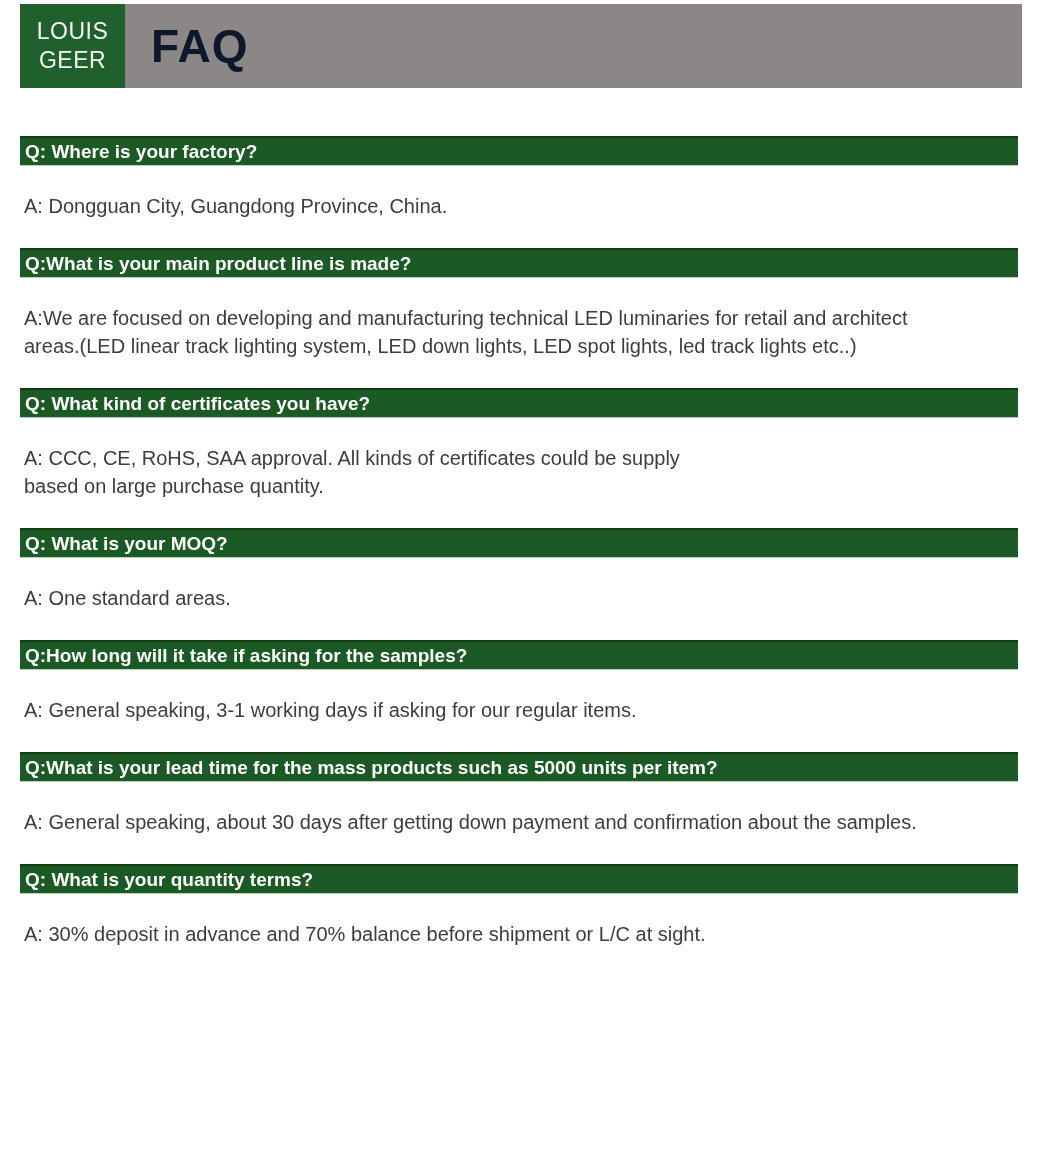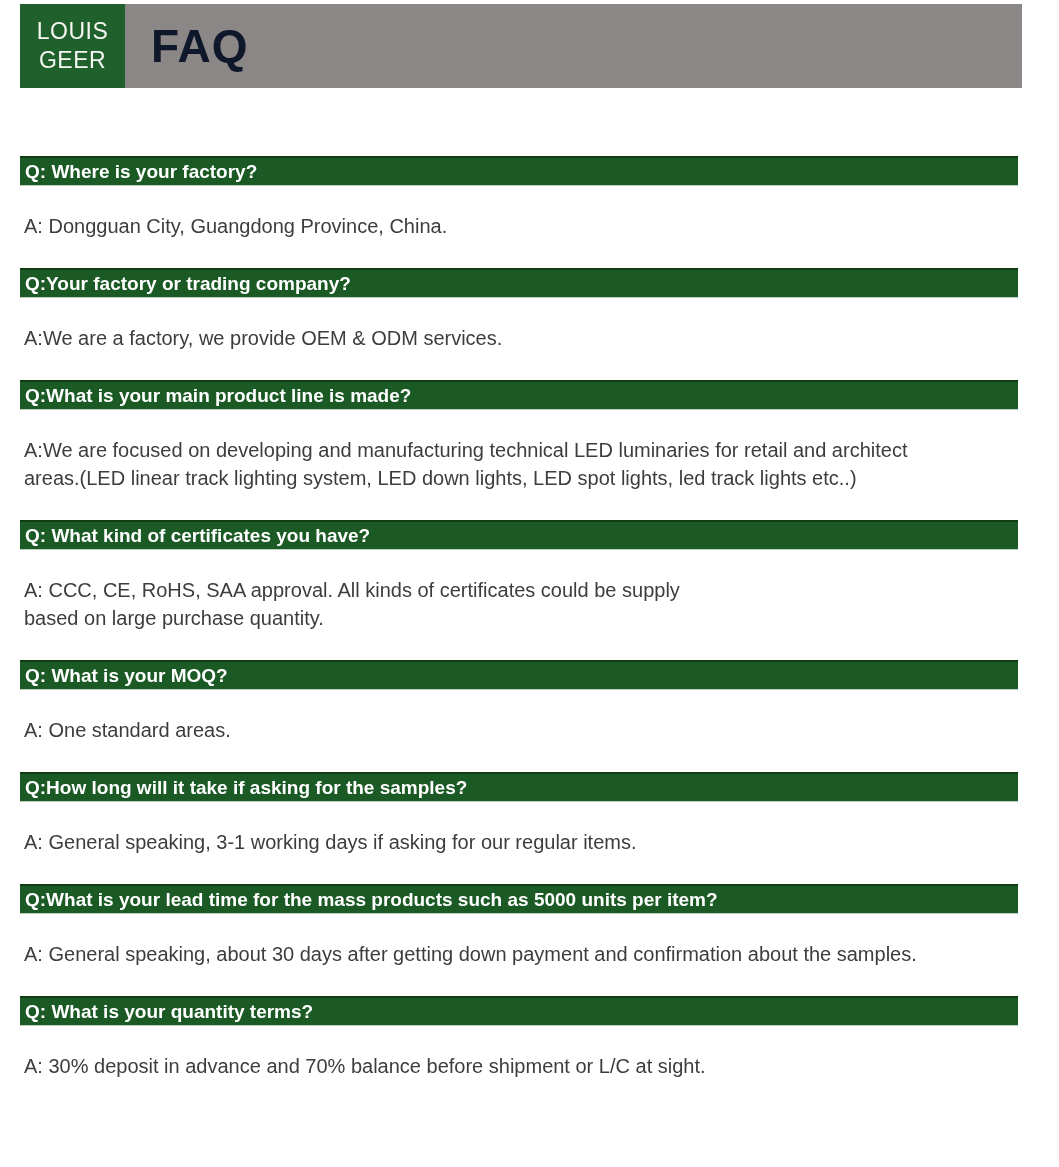--- a/index.html
+++ b/index.html
@@ -47,21 +47,21 @@
   .header-title{
     margin:0;
     padding-left:26px;
     color:#0f172a;
     font-size:46px;
     font-weight:bold;
     letter-spacing:1px;
   }
   
   .faq-list{
-    margin-top:68px;
+    margin-top:48px;
   }
   .faq-item{margin:0;}
   .q{
     width:998px;
     height:30px;
     line-height:27px;
     margin:0 0 26px 0;
     padding-left:5px;
     background:var(--banner-green);
     border-top:2px solid #0f3d13;
@@ -95,24 +95,20 @@
     </div>
   </header>
 
   <main class="faq-list">
 
       <section class="faq-item">
         <h2 class="q">Q: Where is your factory?</h2>
         <p class="a">A: Dongguan City, Guangdong Province, China.</p>
       </section>
 
-      <section class="faq-item">
-        <h2 class="q">Q:Your factory or trading company?</h2>
-        <p class="a">A:We are a factory, we provide OEM &amp; ODM services.</p>
-      </section>
 
       <section class="faq-item">
         <h2 class="q">Q:What is your main product line is made?</h2>
         <p class="a">A:We are focused on developing and manufacturing technical LED luminaries for retail and architect
 areas.(LED linear track lighting system, LED down lights, LED spot lights, led track lights etc..)</p>
       </section>
 
       <section class="faq-item">
         <h2 class="q">Q: What kind of certificates you have?</h2>
         <p class="a">A: CCC, CE, RoHS, SAA approval. All kinds of certificates could be supply

